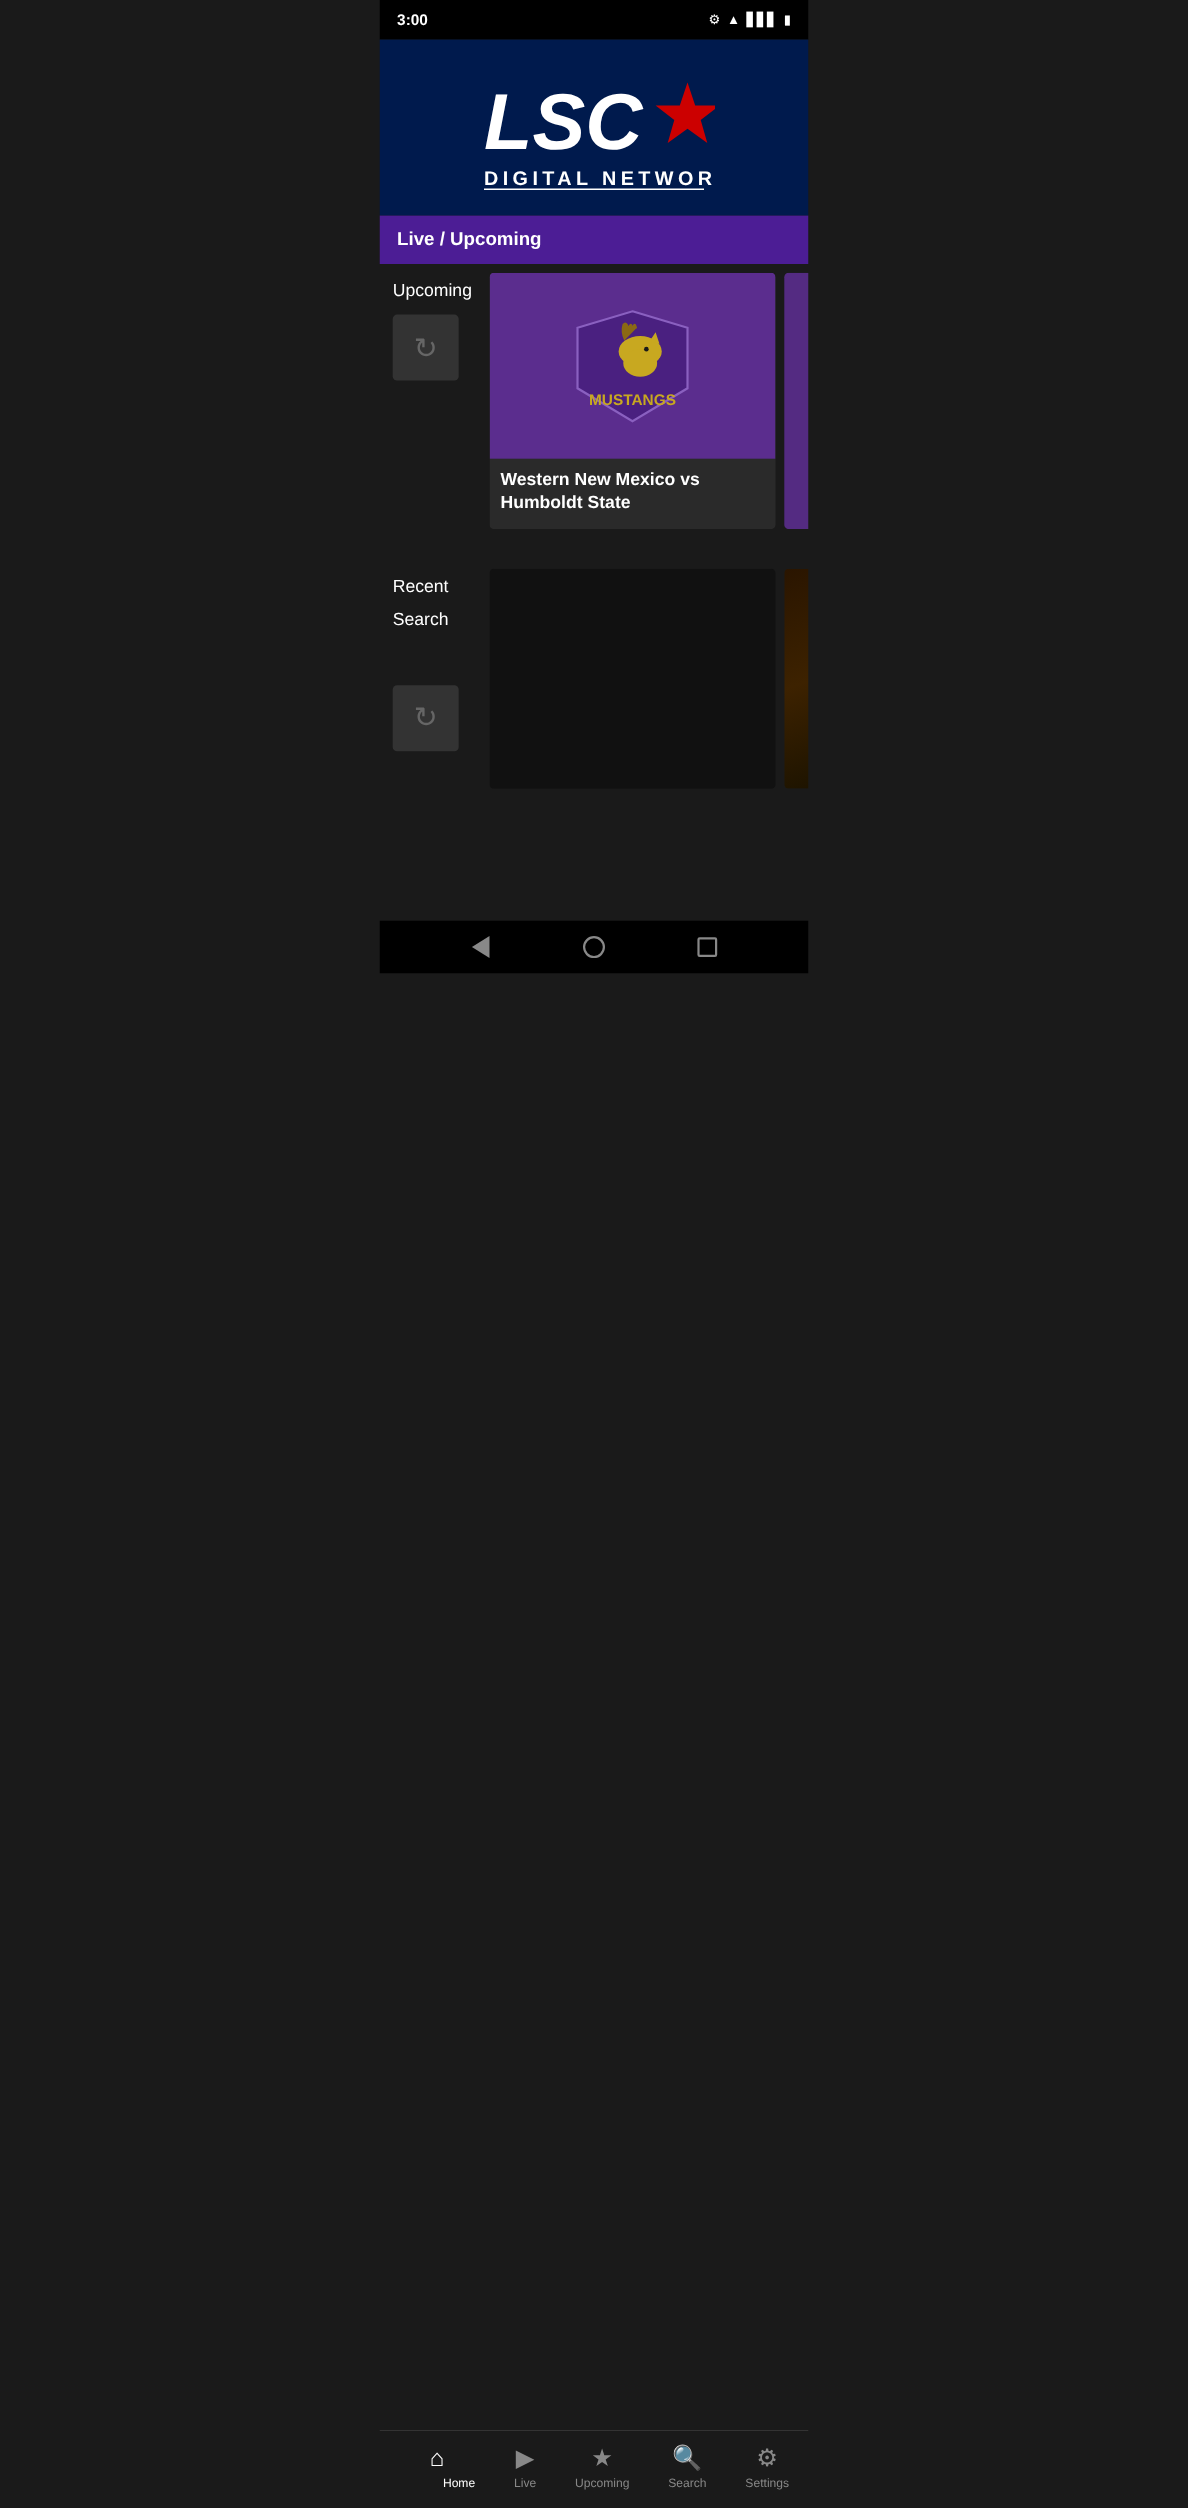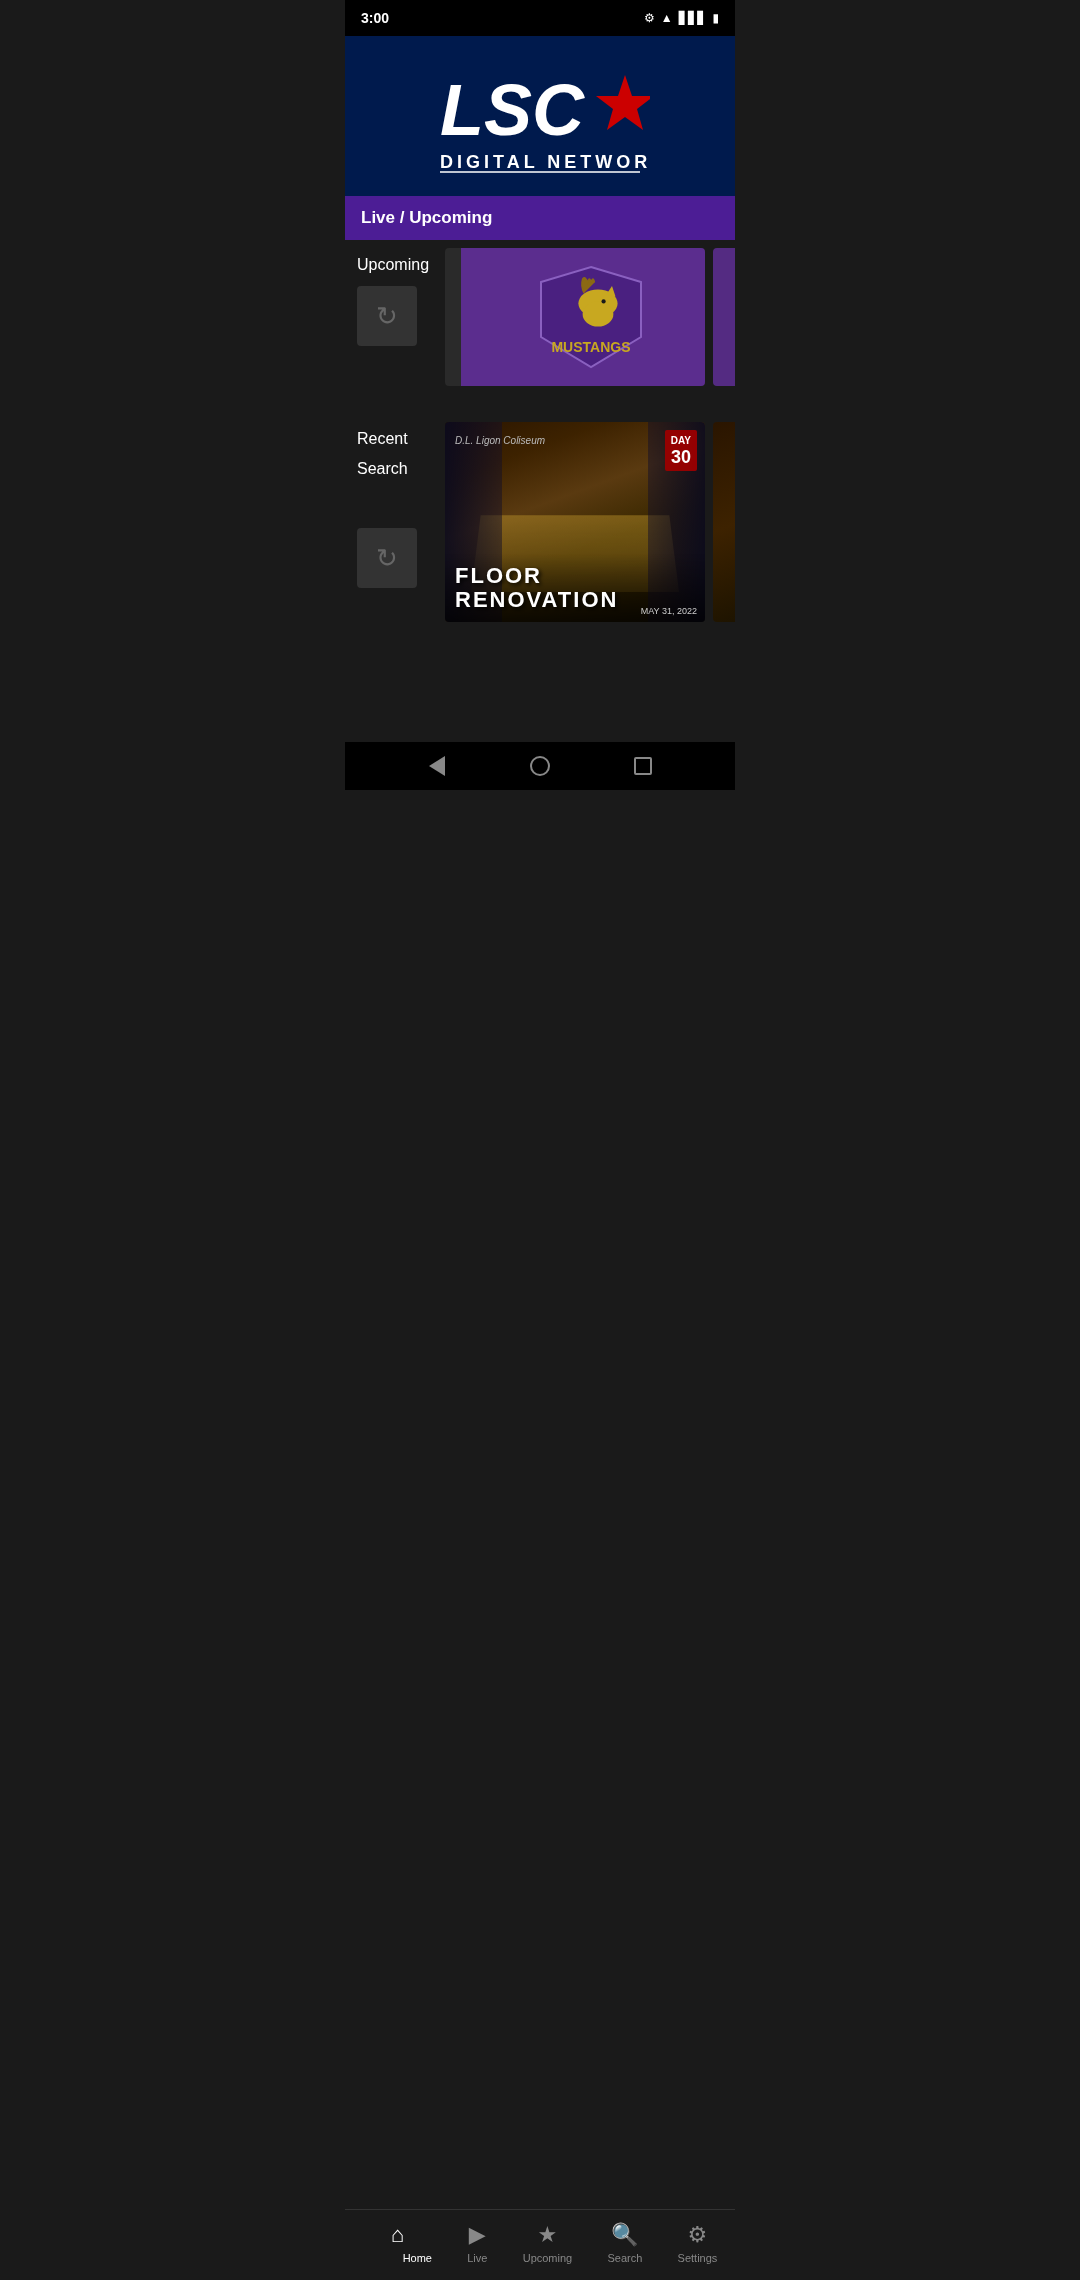--- a/index.html
+++ b/index.html
@@ -219,26 +219,25 @@
       border-radius: 2px;
     }
 
     .content-area {
       padding-bottom: 108px;
     }
 
     
     .mustang-svg-container {
       width: 100%;
-      height: 138px;
+      height: 169px;
       background-color: #5b2d8e;
       display: flex;
       align-items: center;
       justify-content: center;
-      margin-left: 16px;
     }
   </style>
 </head>
 <body>
 
 <div class="status-bar">
   <span class="status-time">3:00</span>
   <div class="status-icons">
     <span>⚙</span>
     <span>▲</span>
@@ -297,20 +296,23 @@
                   <polygon points="72,32 80,20 85,35" fill="#c8a820"></polygon>
 
                   <circle cx="68" cy="42" r="3" fill="#1a1a1a"></circle>
 
                   <path d="M40,30 Q35,20 38,10 Q42,5 45,15 Q48,5 50,15 Q53,5 55,15" fill="#8B6914" stroke="#8B6914" stroke-width="2"></path>
 
                 </g>
 
                 <text x="60" y="90" text-anchor="middle" font-size="14" font-weight="bold" fill="#c8a820" font-family="Arial">MUSTANGS</text>
               </svg>
+            </div>
+            <div class="card-title">
+              <span>Western New Mexico vs Humboldt State</span>
             </div>
           </div>
 
           <div style="width:55px; min-width:55px; background-color:#5b2d8e; border-radius:4px; overflow:hidden; opacity:0.9;">
           </div>
         </div>
       </div>
     </div>
   </div>
 
@@ -329,44 +331,20 @@
         <div class="left-col-refresh" style="margin-top:50px;">
           <span style="color:#666; font-size:26px;">↻</span>
         </div>
       </div>
 
       <div class="right-col">
         <div style="display:flex; flex-direction:row; gap:0; overflow:hidden;">
 
           <div class="card" style="background-color:#111;">
 
-            <div style="width:100%; height:200px; position:relative; overflow:hidden; background: linear-gradient(160deg, #2a1500 0%, #3d2200 20%, #5a3a10 40%, #3a2800 60%, #1a1200 100%);">
-
-              <div style="position:absolute; bottom:30px; left:10%; width:80%; height:45%; background: linear-gradient(to bottom, rgba(180,140,40,0.5) 0%, rgba(120,90,20,0.4) 100%); transform: perspective(300px) rotateX(20deg); transform-origin: bottom;"></div>
-
-              <div style="position:absolute; top:0; left:0; width:22%; height:100%; background: linear-gradient(to right, rgba(10,10,30,0.9) 0%, rgba(20,15,40,0.5) 100%);"></div>
-              <div style="position:absolute; top:0; right:0; width:22%; height:100%; background: linear-gradient(to left, rgba(10,10,30,0.9) 0%, rgba(20,15,40,0.5) 100%);"></div>
-
-              <div style="position:absolute; top:8px; left:10px;">
-                <span style="font-size:10px; color:#bbb; font-style:italic;">D.L. Ligon Coliseum</span>
-              </div>
-
-              <div style="position:absolute; bottom:0; left:0; right:0; padding:10px; background: linear-gradient(transparent, rgba(0,0,0,0.7));">
-                <div style="font-size:22px; font-weight:900; color:#fff; text-transform:uppercase; letter-spacing:2px; line-height:1.1; text-shadow: 2px 2px 4px rgba(0,0,0,0.9);">FLOOR RENOVATION</div>
-              </div>
-
-              <div style="position:absolute; top:8px; right:8px; background-color:rgba(160,0,0,0.92); color:#fff; font-size:10px; font-weight:bold; padding:4px 6px; text-align:center; line-height:1.4; border-radius:2px;">
-                <span>DAY</span><br>
-                <span style="font-size:18px; line-height:1;">30</span>
-              </div>
-
-              <div style="position:absolute; bottom:4px; right:8px;">
-                <span style="font-size:9px; color:#ccc;">MAY 31, 2022</span>
-              </div>
-            </div>
           </div>
 
           <div style="width:55px; min-width:55px; background-color:#222; border-radius:4px; overflow:hidden;">
             <div style="width:100%; height:200px; background: linear-gradient(160deg, #2a1500 0%, #3d2200 50%, #1a1200 100%);"></div>
           </div>
         </div>
       </div>
     </div>
   </div>
 

